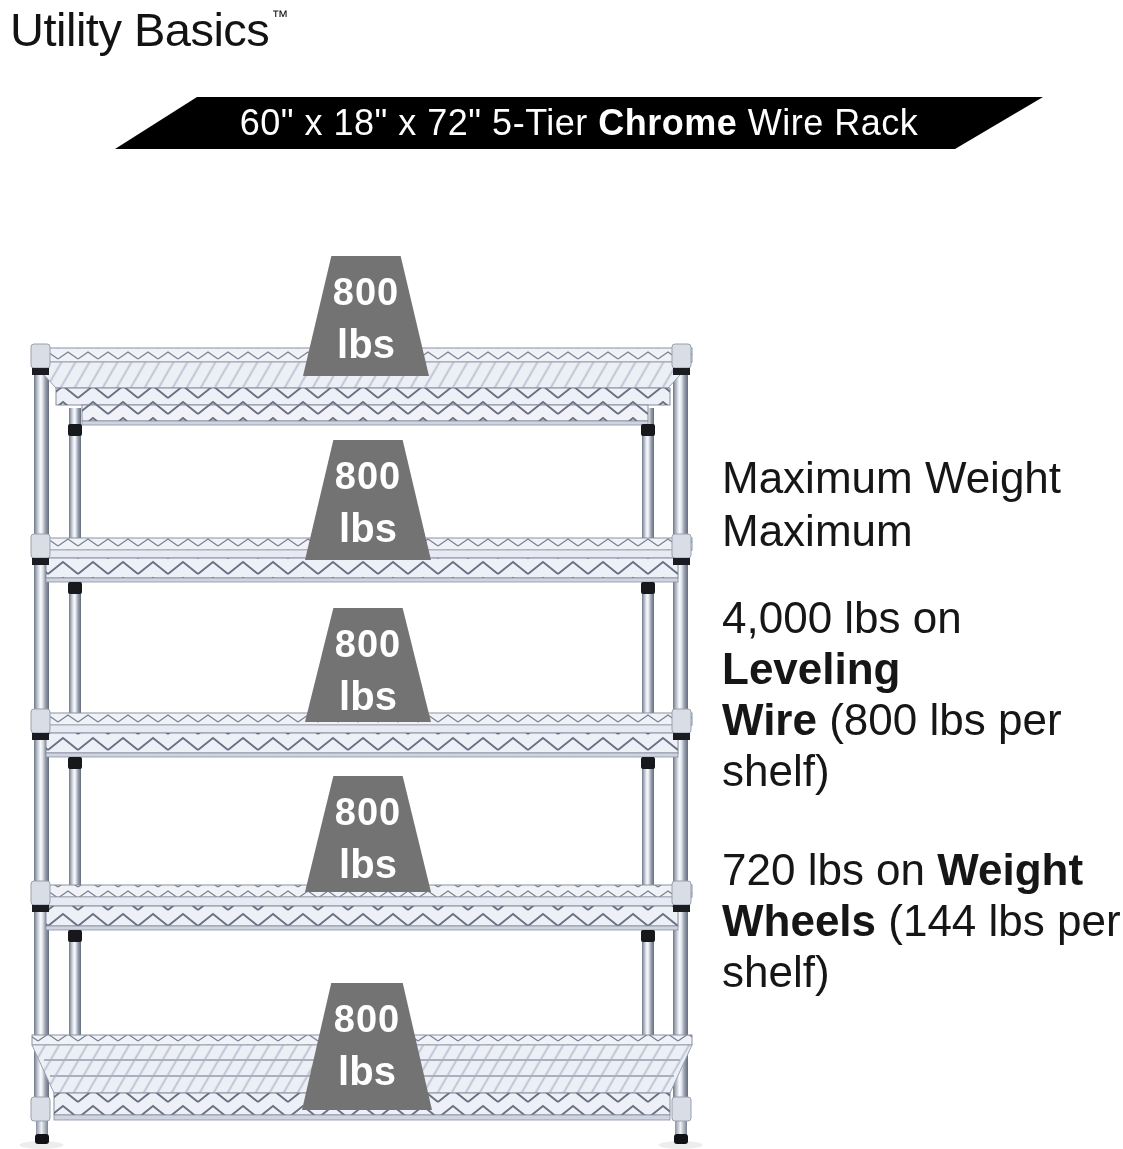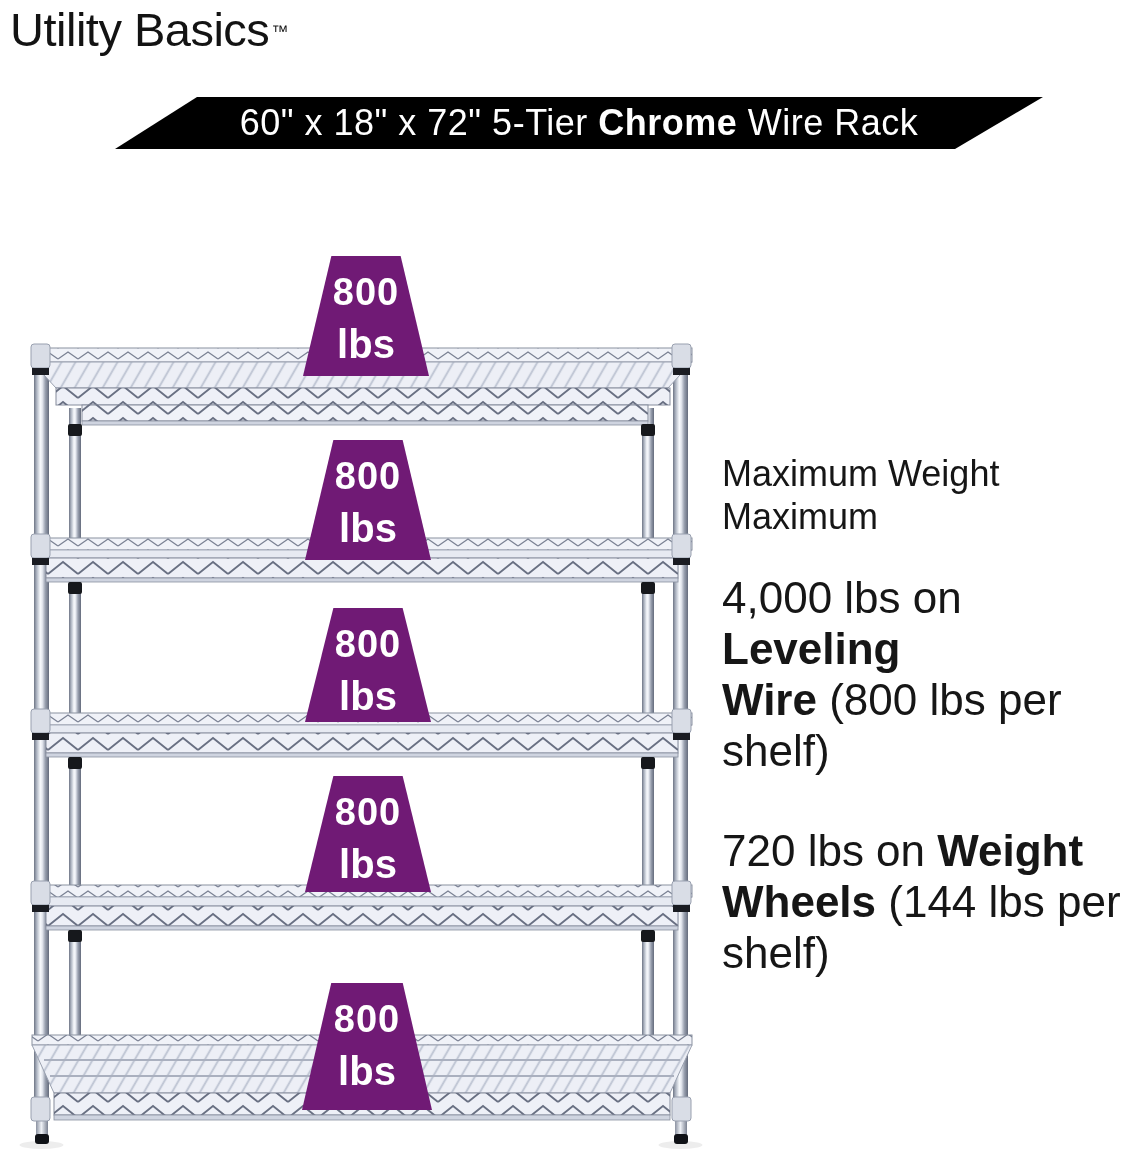--- a/index.html
+++ b/index.html
@@ -2,52 +2,52 @@
 <html><head>
 <meta charset="utf-8">
 <style>
   html,body{margin:0;padding:0;background:#ffffff;}
   .page{
     position:relative;width:1123px;height:1149px;overflow:hidden;
     background:#ffffff;font-family:"Liberation Sans",sans-serif;
   }
   
   .brand{
-    position:absolute;left:10px;top:2px;display:flex;align-items:center;
+    position:absolute;left:10px;top:2px;display:flex;align-items:flex-start;
     color:#131313;font-size:47px;font-weight:400;letter-spacing:-0.5px;
   }
   .brand .tm{font-size:17px;font-weight:400;margin-top:5px;margin-left:2px;letter-spacing:0;}
   
   .banner{
     position:absolute;left:115px;top:97px;width:928px;height:52px;
     background:#000000;
     clip-path:polygon(82px 0%,100% 0%,calc(100% - 88px) 100%,0% 100%);
     display:flex;align-items:center;justify-content:center;
     color:#ffffff;font-size:36px;letter-spacing:0.5px;white-space:pre;
   }
   .banner .bold{font-weight:700;}
   
   .rack-wrap{position:absolute;left:18px;top:240px;width:694px;height:909px;}
   
   .weight{
-    position:absolute;background:#701a75;
+    position:absolute;background:#737373;
     clip-path:polygon(22.5% 0%,77.5% 0%,100% 100%,0% 100%);
     display:flex;flex-direction:column;align-items:center;
     color:#ffffff;text-align:center;
   }
   .weight .w-val{font-size:38px;font-weight:700;line-height:1;margin-top:17px;letter-spacing:1px;}
   .weight .w-unit{font-size:40px;font-weight:700;line-height:1;margin-top:13px;}
   .w1{left:303px;top:256px;width:126px;height:120px;}
   .w2{left:305px;top:440px;width:126px;height:120px;}
   .w3{left:305px;top:608px;width:126px;height:114px;}
   .w4{left:305px;top:776px;width:126px;height:116px;}
   .w5{left:302px;top:983px;width:130px;height:127px;}
   
   .info{position:absolute;left:722px;top:452px;width:402px;color:#161616;}
-  .info .heading{font-size:36px;font-weight:400;line-height:1.2;margin:0 0 34px 0;}
+  .info .heading{font-size:44px;font-weight:400;line-height:1.2;margin:0 0 34px 0;}
   .info p{font-size:44px;font-weight:400;line-height:1.16;margin:0 0 48px 0;}
   .info b{font-weight:700;}
 </style>
 </head>
 <body>
 
 <div class="page">
 
   <div class="brand">
     <span>Utility Basics</span>

